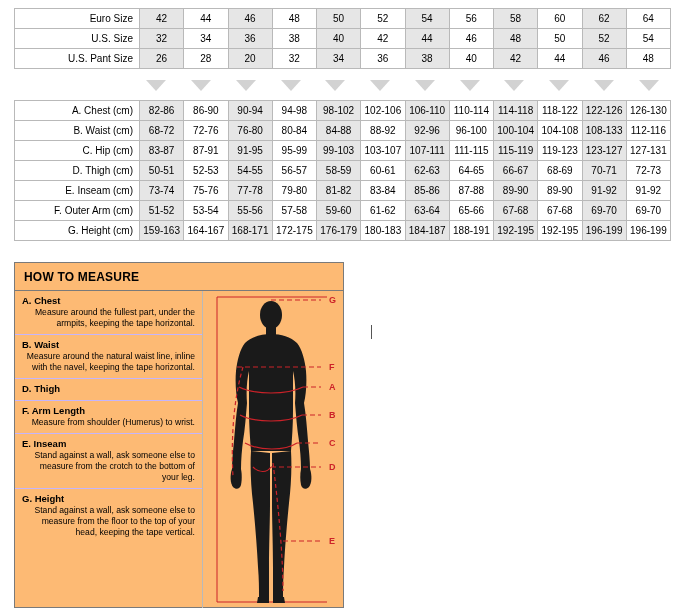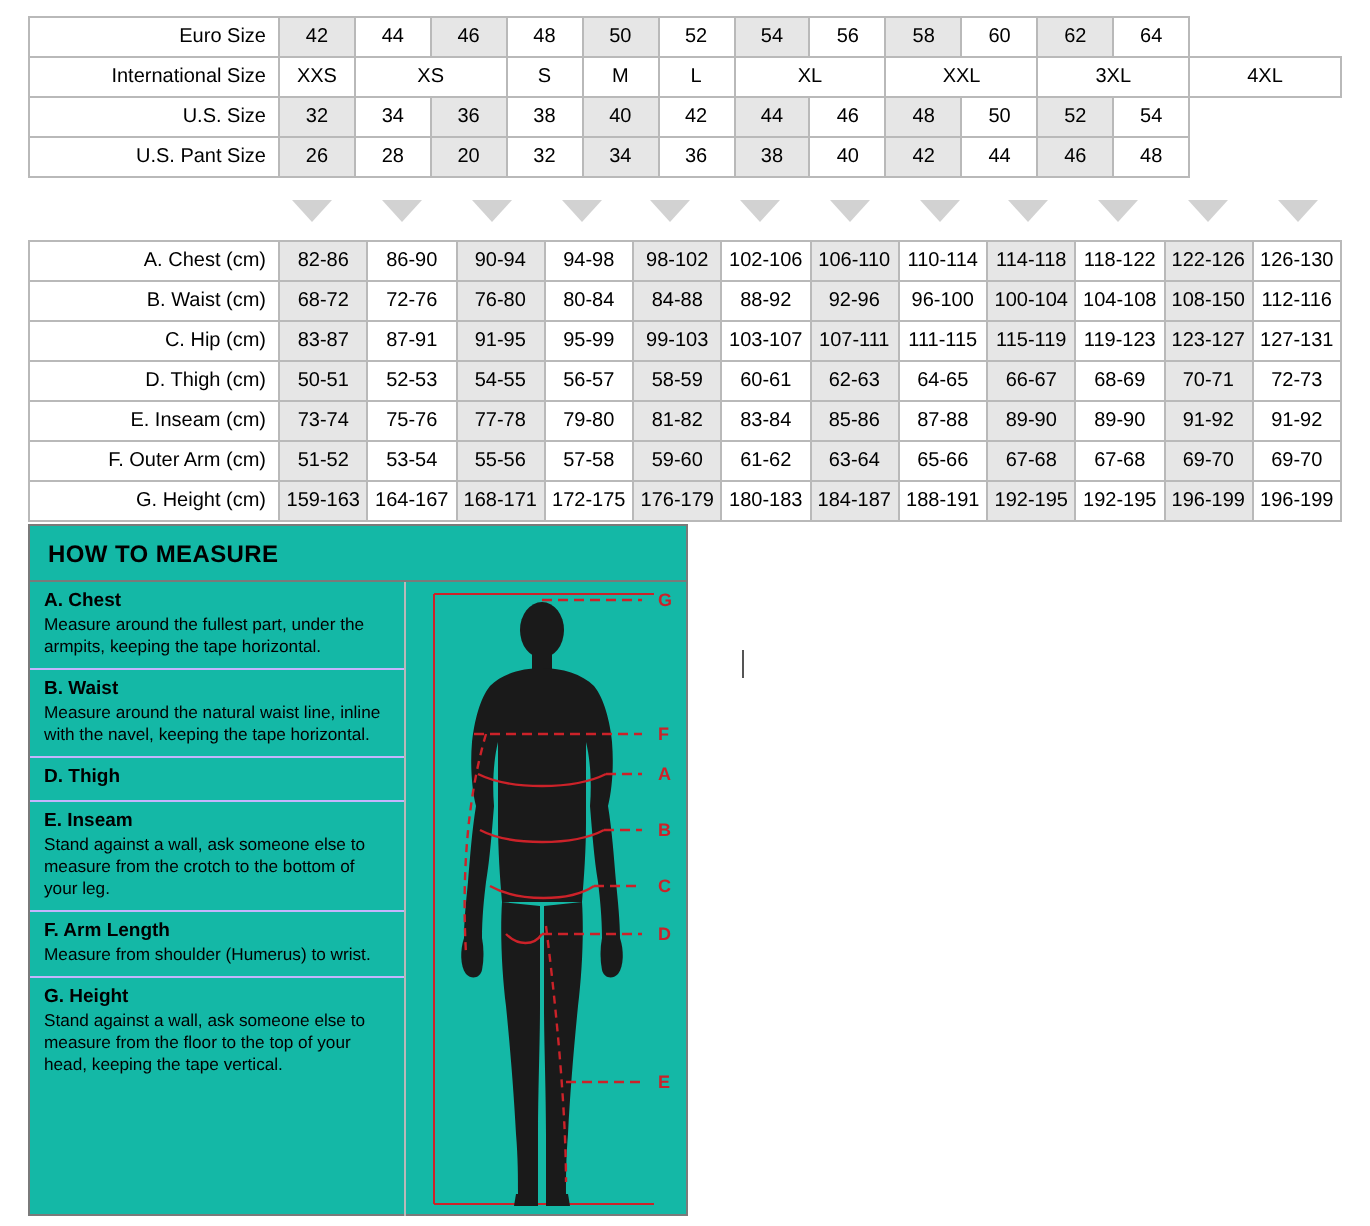--- a/index.html
+++ b/index.html
@@ -73,21 +73,21 @@
 
   
   .howto {
     position: absolute;
     left: 14px;
     top: 262px;
     width: 330px;
     height: 346px;
     border: 1px solid #7a7a7a;
     box-sizing: border-box;
-    background: #14b8a6;
+    background: #fdba74;
   }
   .howto-title {
     font-size: 12px;
     font-weight: bold;
     padding: 7px 0 6px 9px;
     border-bottom: 1px solid #7a7a7a;
     letter-spacing: .2px;
   }
   .howto-body { display: flex; height: 317px; }
   .howto-left {
@@ -103,20 +103,21 @@
   }
   .hm-item:last-child { border-bottom: none; }
   .hm-label {
     font-size: 9.5px;
     font-weight: bold;
     margin-bottom: 1px;
   }
   .hm-text {
     font-size: 8.6px;
     line-height: 11px;
+    text-align: right;
   }
   .howto-right {
     flex: 1 1 auto;
     position: relative;
   }
   .figure-svg {
     position: absolute;
     left: 0;
     top: 0;
   }
@@ -137,32 +138,20 @@
         <td class="shade-a">50</td>
         <td class="white">52</td>
         <td class="shade-a">54</td>
         <td class="white">56</td>
         <td class="shade-a">58</td>
         <td class="white">60</td>
         <td class="shade-a">62</td>
         <td class="white">64</td>
       </tr>
       <tr>
-        <td class="rowhead">International Size</td>
-        <td class="white">XXS</td>
-        <td class="white" colspan="2">XS</td>
-        <td class="white">S</td>
-        <td class="white">M</td>
-        <td class="white">L</td>
-        <td class="white" colspan="2">XL</td>
-        <td class="white" colspan="2">XXL</td>
-        <td class="white" colspan="2">3XL</td>
-        <td class="white" colspan="2">4XL</td>
-      </tr>
-      <tr>
         <td class="rowhead">U.S. Size</td>
         <td class="shade-a">32</td>
         <td class="white">34</td>
         <td class="shade-a">36</td>
         <td class="white">38</td>
         <td class="shade-a">40</td>
         <td class="white">42</td>
         <td class="shade-a">44</td>
         <td class="white">46</td>
         <td class="shade-a">48</td>
@@ -250,21 +239,21 @@
         <td class="shade-a">68-72</td>
         <td class="white">72-76</td>
         <td class="shade-a">76-80</td>
         <td class="white">80-84</td>
         <td class="shade-a">84-88</td>
         <td class="white">88-92</td>
         <td class="shade-a">92-96</td>
         <td class="white">96-100</td>
         <td class="shade-a">100-104</td>
         <td class="white">104-108</td>
-        <td class="shade-a">108-150</td>
+        <td class="shade-a">108-133</td>
         <td class="white">112-116</td>
       </tr>
       <tr>
         <td class="rowhead">C. Hip (cm)</td>
         <td class="shade-a">83-87</td>
         <td class="white">87-91</td>
         <td class="shade-a">91-95</td>
         <td class="white">95-99</td>
         <td class="shade-a">99-103</td>
         <td class="white">103-107</td>
@@ -347,26 +336,26 @@
           <div class="hm-text">Measure around the fullest part, under the armpits, keeping the tape horizontal.</div>
         </div>
         <div class="hm-item">
           <div class="hm-label">B. Waist</div>
           <div class="hm-text">Measure around the natural waist line, inline with the navel, keeping the tape horizontal.</div>
         </div>
         <div class="hm-item">
           <div class="hm-label">D. Thigh</div>
         </div>
         <div class="hm-item">
+          <div class="hm-label">F. Arm Length</div>
+          <div class="hm-text">Measure from shoulder (Humerus) to wrist.</div>
+        </div>
+        <div class="hm-item">
           <div class="hm-label">E. Inseam</div>
           <div class="hm-text">Stand against a wall, ask someone else to measure from the crotch to the bottom of your leg.</div>
-        </div>
-        <div class="hm-item">
-          <div class="hm-label">F. Arm Length</div>
-          <div class="hm-text">Measure from shoulder (Humerus) to wrist.</div>
         </div>
         <div class="hm-item">
           <div class="hm-label">G. Height</div>
           <div class="hm-text">Stand against a wall, ask someone else to measure from the floor to the top of your head, keeping the tape vertical.</div>
         </div>
       </div>
 
       <div class="howto-right">
         <svg class="figure-svg" width="141" height="317" viewBox="0 0 141 317">
 

